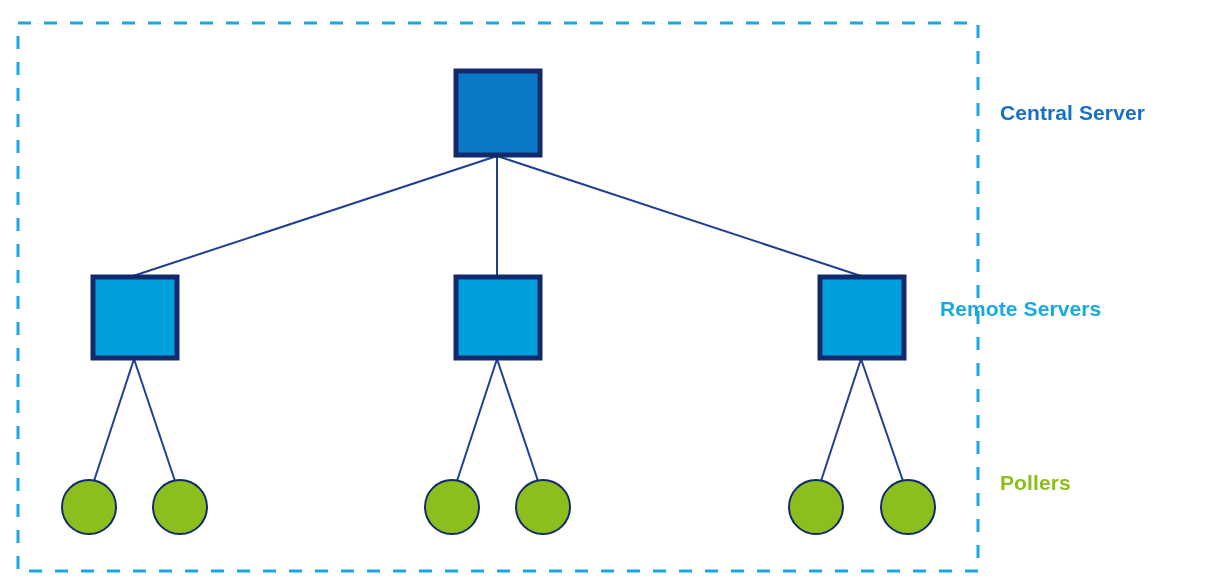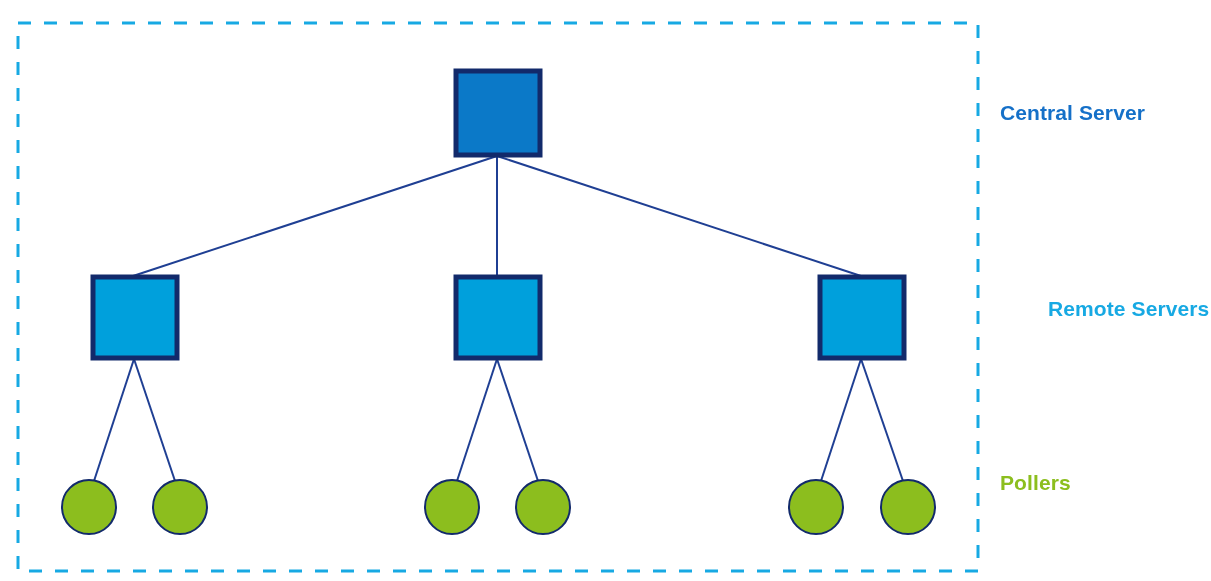--- a/index.html
+++ b/index.html
@@ -66,16 +66,16 @@
         <circle cx="89" cy="498" r="27" fill="#8CBE1E" stroke="#122A6B" stroke-width="2"></circle>
         <circle cx="180" cy="498" r="27" fill="#8CBE1E" stroke="#122A6B" stroke-width="2"></circle>
         <circle cx="452" cy="498" r="27" fill="#8CBE1E" stroke="#122A6B" stroke-width="2"></circle>
         <circle cx="543" cy="498" r="27" fill="#8CBE1E" stroke="#122A6B" stroke-width="2"></circle>
         <circle cx="816" cy="498" r="27" fill="#8CBE1E" stroke="#122A6B" stroke-width="2"></circle>
         <circle cx="908" cy="498" r="27" fill="#8CBE1E" stroke="#122A6B" stroke-width="2"></circle>
       </g>
   </svg>
 
   <div class="tier-label" style="left: 1000px; top: 93px; color: rgb(21, 112, 200);">Central Server</div>
-  <div class="tier-label" style="left: 1048px; top: 289px; color: rgb(23, 169, 227); text-align: center;">Remote Servers</div>
+  <div class="tier-label" style="left: 940px; top: 289px; color: rgb(23, 169, 227); text-align: center;">Remote Servers</div>
   <div class="tier-label" style="left: 1000px; top: 463px; color: rgb(140, 190, 30);">Pollers</div>
 
 </div>
 
 </body></html>

